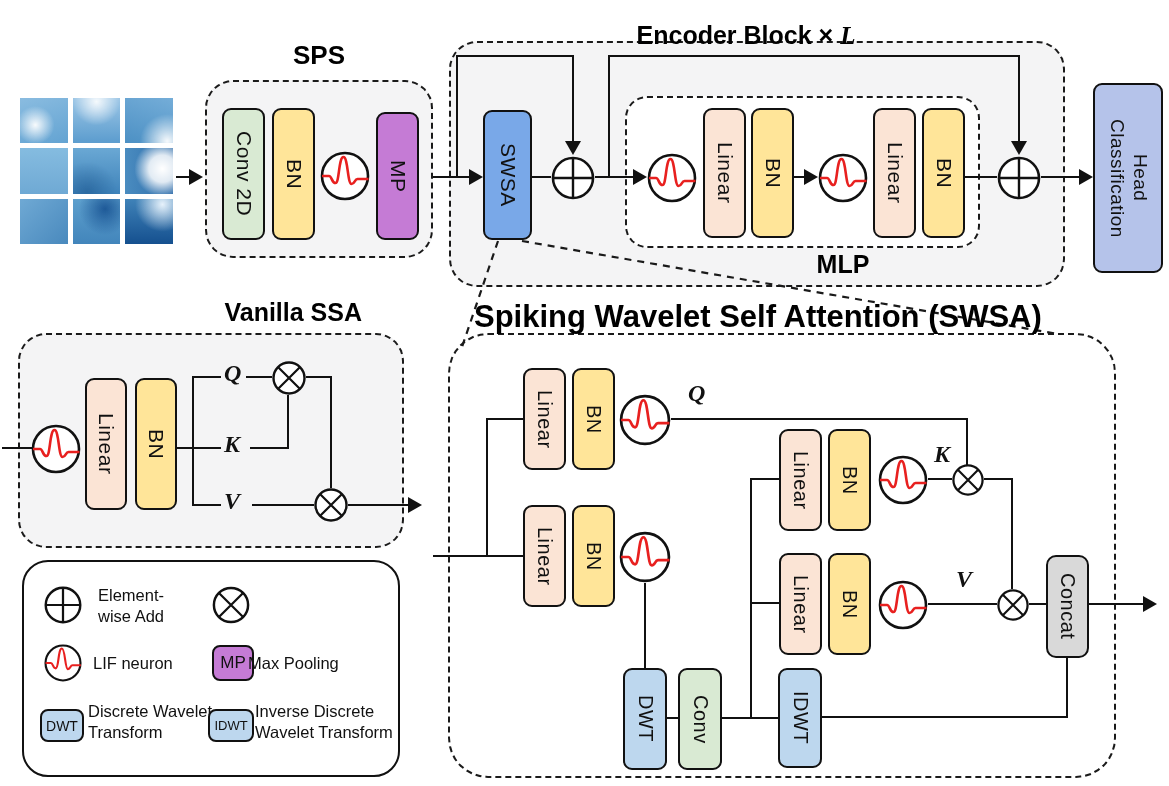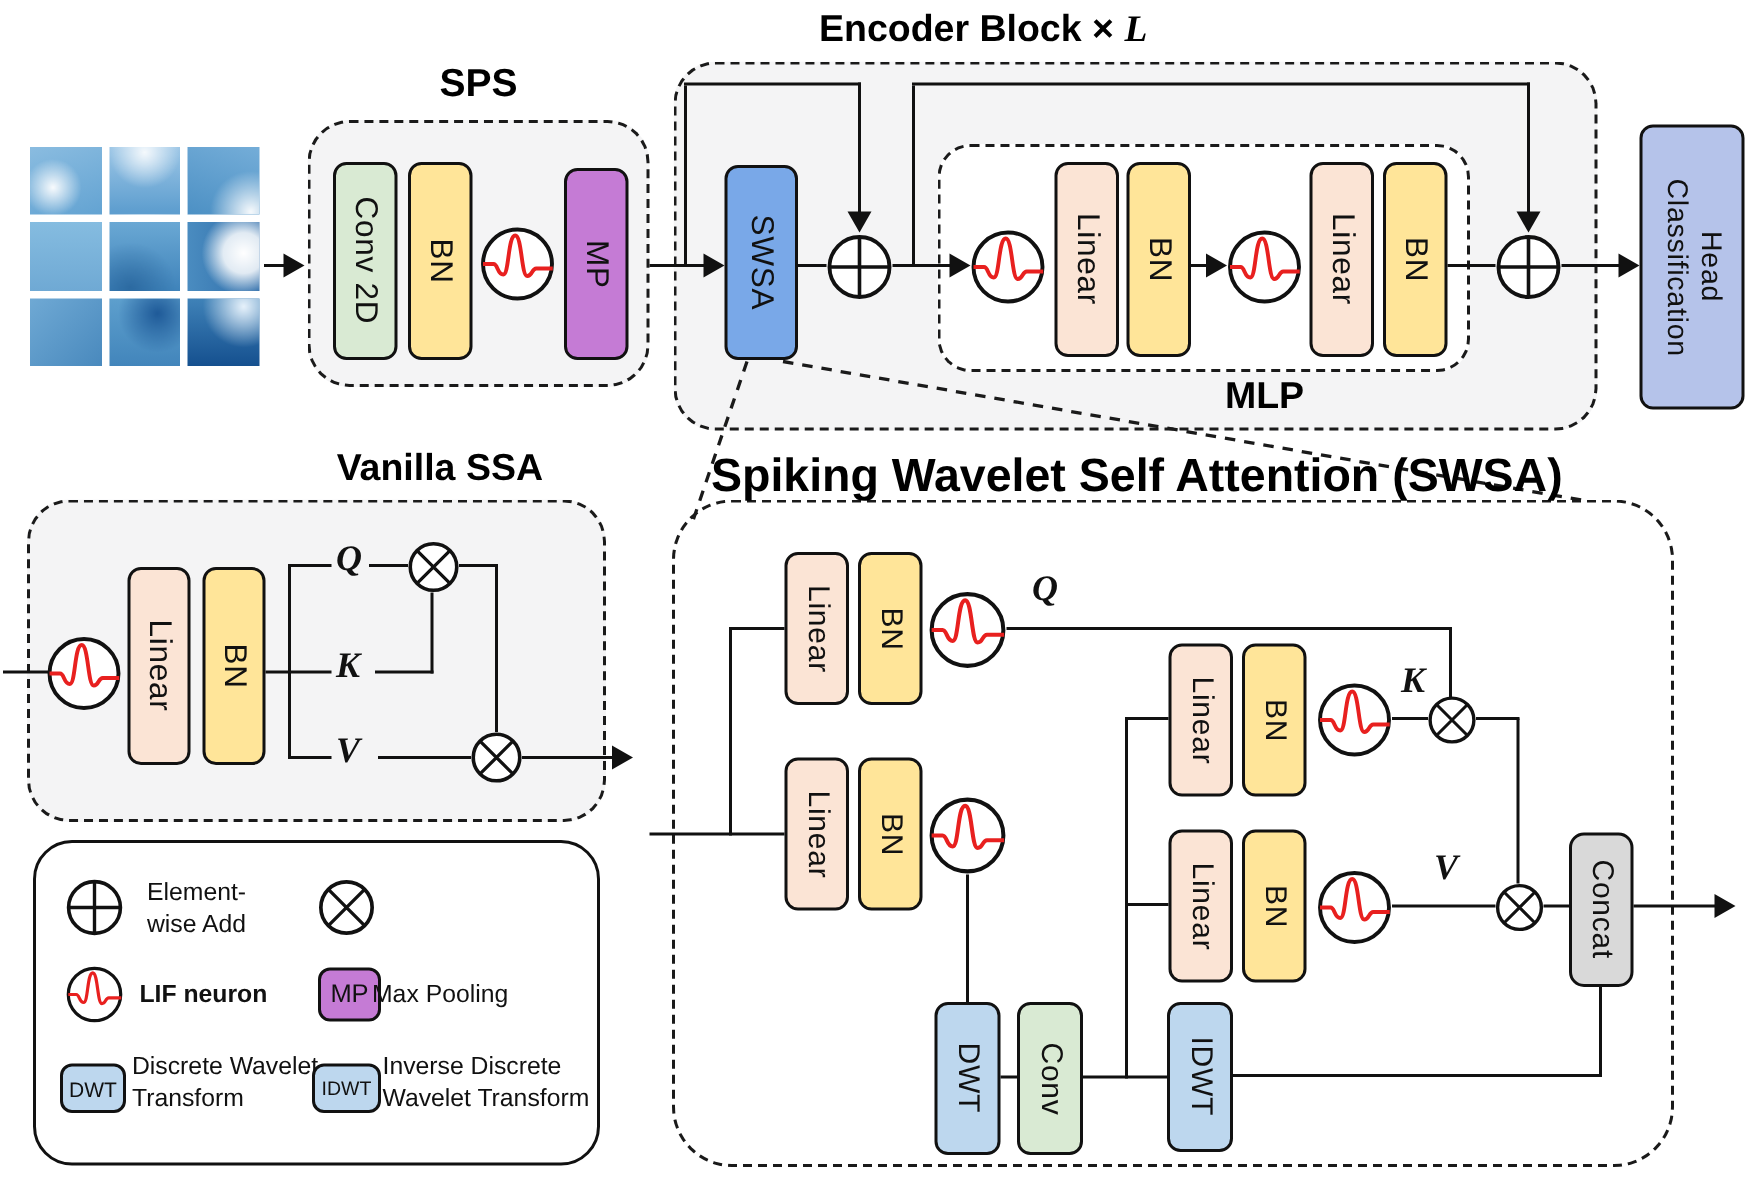--- a/index.html
+++ b/index.html
@@ -42,21 +42,21 @@
   <div class="dashedbox" style="left:18px;top:333px;width:386px;height:215px;"></div>
   <div class="dashedbox whitebg" style="left:448px;top:333px;width:668px;height:445px;border-radius:40px;"></div>
   <div style="position:absolute;left:22px;top:560px;width:378px;height:217px;border:2.5px solid #111;border-radius:26px;background:#fff;box-sizing:border-box;"></div>
 
   <svg class="overlay" width="1169" height="786">
     <line x1="498" y1="241" x2="462" y2="347" stroke="#1a1a1a" stroke-width="2.2" stroke-dasharray="7 6"></line>
     <line x1="522" y1="241" x2="1058" y2="334" stroke="#1a1a1a" stroke-width="2.2" stroke-dasharray="7 6"></line>
   </svg>
 
   <div class="title" style="left:205px;top:40px;width:228px;text-align:center;font-size:26px;">SPS</div>
-  <div class="title" style="left:546px;top:5px;width:400px;text-align:left;">
+  <div class="title" style="left:546px;top:21px;width:400px;text-align:center;">
     <span>Encoder Block ×</span><span style="font-family:'Liberation Serif',serif;font-style:italic;margin-left:7px;">L</span>
   </div>
   <div class="title" style="left:803px;top:250px;width:80px;text-align:center;">MLP</div>
   <div class="title" style="left:62px;top:298px;width:300px;text-align:right;">Vanilla SSA</div>
   <div class="title" style="left:474px;top:299px;font-size:31px;">Spiking Wavelet Self Attention (SWSA)</div>
 
   <div class="gridimg">
     <div class="c1"></div>
       <div class="c2"></div>
       <div class="c3"></div>
@@ -193,21 +193,21 @@
 
   <svg class="circle-icon" style="left:212px;top:586px;" width="38" height="38" viewBox="0 0 34 34">
     <circle cx="17" cy="17" r="15.3" fill="#fff" stroke="#111" stroke-width="2.2"></circle>
     <path d="M6.2,6.2 L27.8,27.8 M27.8,6.2 L6.2,27.8" stroke="#111" stroke-width="2"></path>
   </svg>
 
   <svg class="circle-icon" style="left:44px;top:644px;" width="38" height="38" viewBox="0 0 50 50">
     <circle cx="25" cy="25" r="23" fill="#fff" stroke="#111" stroke-width="2.8"></circle>
     <path d="M2,25 h7 c3,0 2.5,7 6.5,7 c4,0 3,-26 8,-26 c4.5,0 4,27 8,27 c3.5,0 3,-5 6,-5 h11" fill="none" stroke="#e8201f" stroke-width="2.8"></path>
   </svg>
-  <div class="lbl" style="left:93px;top:653px;width:104px;font-weight:bold;">LIF neuron</div>
+  <div class="lbl" style="left:93px;top:653px;width:104px;">LIF neuron</div>
 
   <div class="box" style="left:212px;top:645px;width:42px;height:36px;background:#c57bd5;border-radius:8px;">
     <span style="font-size:17px;">MP</span>
     </div>
   <div class="lbl" style="left:248px;top:653px;width:140px;">Max Pooling</div>
 
   <div class="box" style="left:40px;top:709px;width:44px;height:33px;background:#bdd7ee;border-radius:8px;">
     <span style="font-size:14px;">DWT</span>
     </div>
   <div class="lbl" style="left:88px;top:701px;width:135px;">Discrete Wavelet Transform</div>

